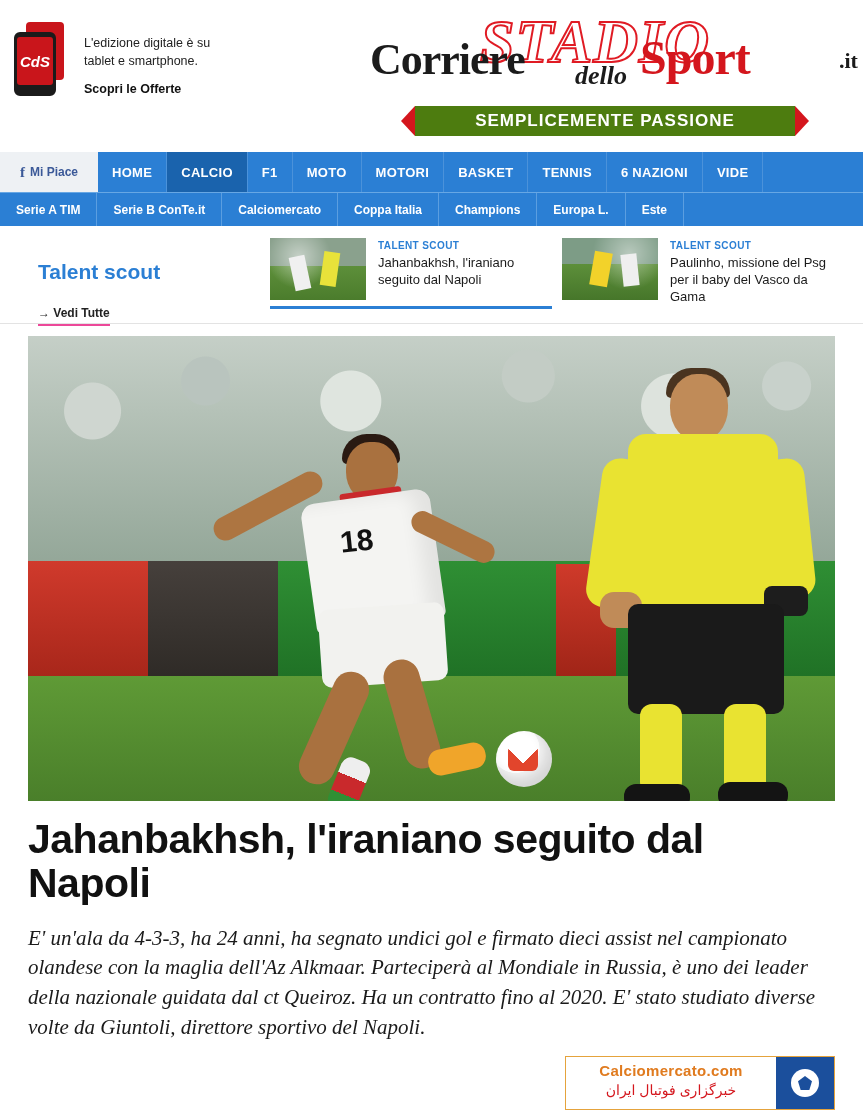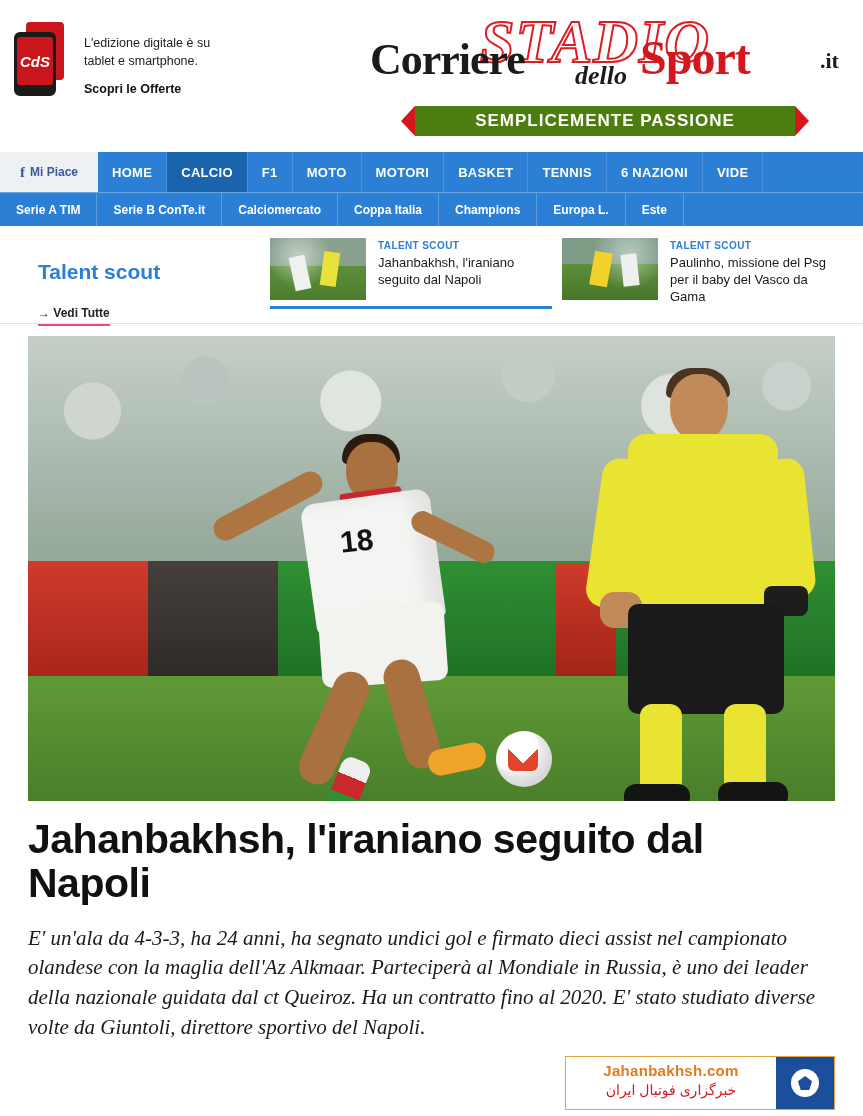--- a/index.html
+++ b/index.html
@@ -126,21 +126,21 @@
     left: 280px;
     top: 24px;
     font-family: "Liberation Serif", serif;
     font-weight: bold;
     font-size: 48px;
     color: #d4161d;
     letter-spacing: -1px;
   }
   .logo-it {
     position: absolute;
-    left: 460px;
+    left: 479px;
     top: 42px;
     font-family: "Liberation Serif", serif;
     font-weight: bold;
     font-size: 22px;
     color: #1b1b1b;
   }
   .logo-ribbon {
     position: absolute;
     left: 55px;
     top: 100px;
@@ -776,19 +776,19 @@
   <div class="hero-ball"></div>
 </div>
 
 <div class="article">
   <h1 class="headline">Jahanbakhsh, l'iraniano seguito dal Napoli</h1>
   <p class="standfirst">E' un'ala da 4-3-3, ha 24 anni, ha segnato undici gol e firmato dieci assist nel campionato olandese con la maglia dell'Az Alkmaar. Parteciperà al Mondiale in Russia, è uno dei leader della nazionale guidata dal ct Queiroz. Ha un contratto fino al 2020. E' stato studiato diverse volte da Giuntoli, direttore sportivo del Napoli.</p>
 </div>
 
 <div class="watermark">
   <div class="wm-left">
-    <div class="wm-site">Jahanbakhsh.com</div>
+    <div class="wm-site">Calciomercato.com</div>
     <div class="wm-fa">خبرگزاری فوتبال ایران</div>
   </div>
   <div class="wm-right">
     <div class="wm-ball"></div>
   </div>
 </div>
 
 </body></html>

